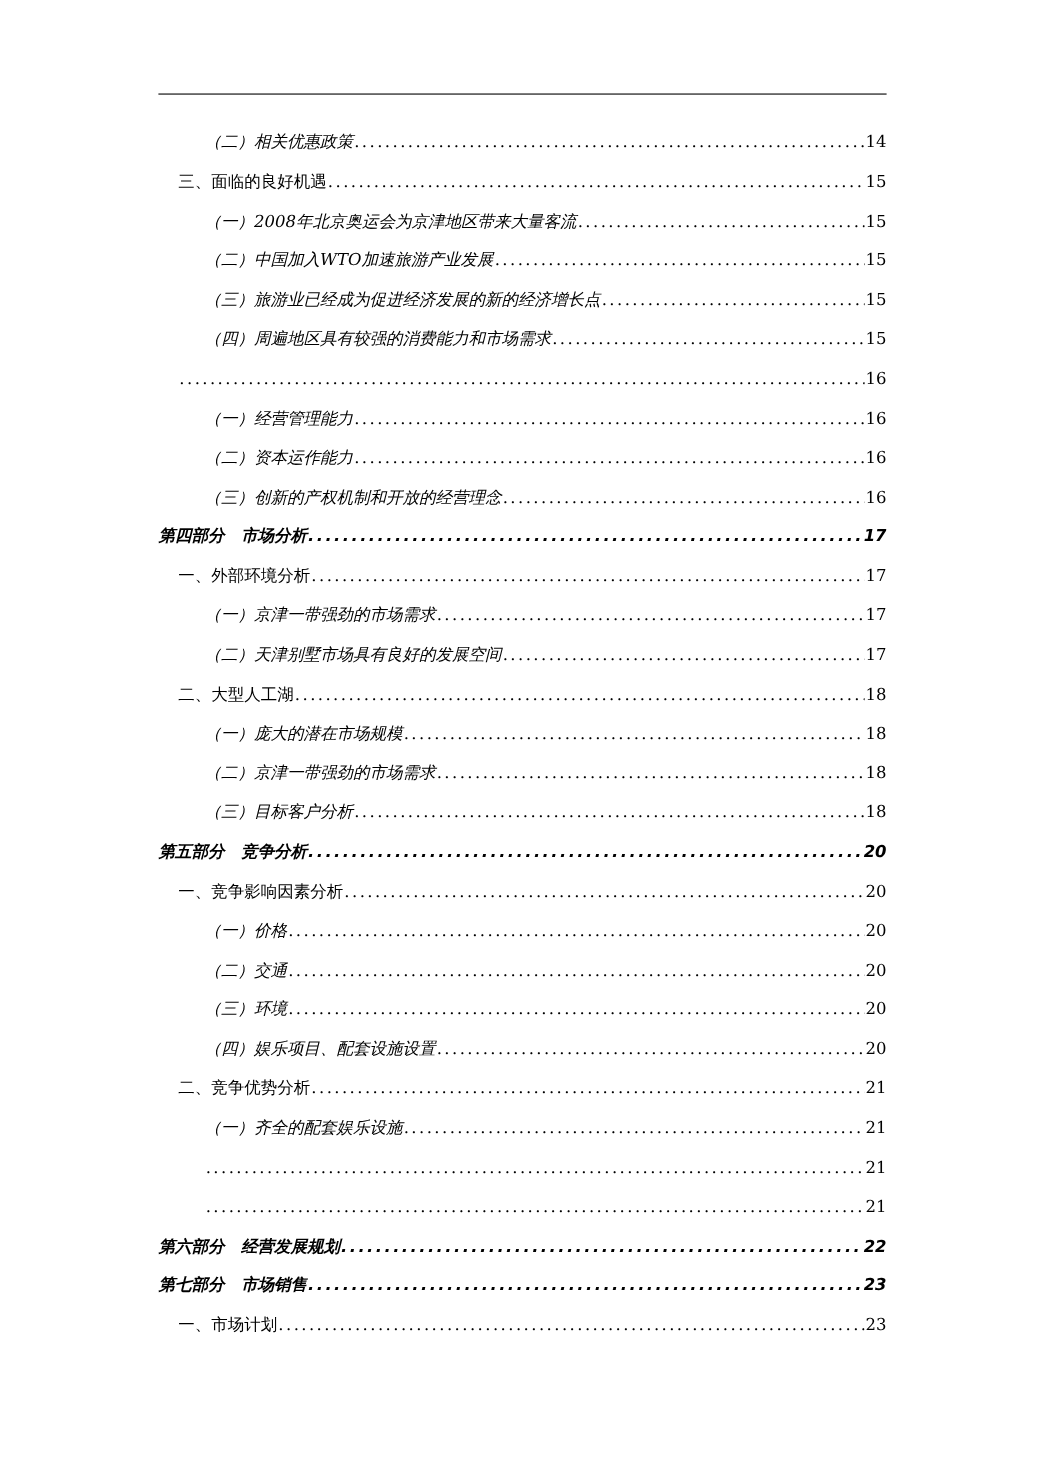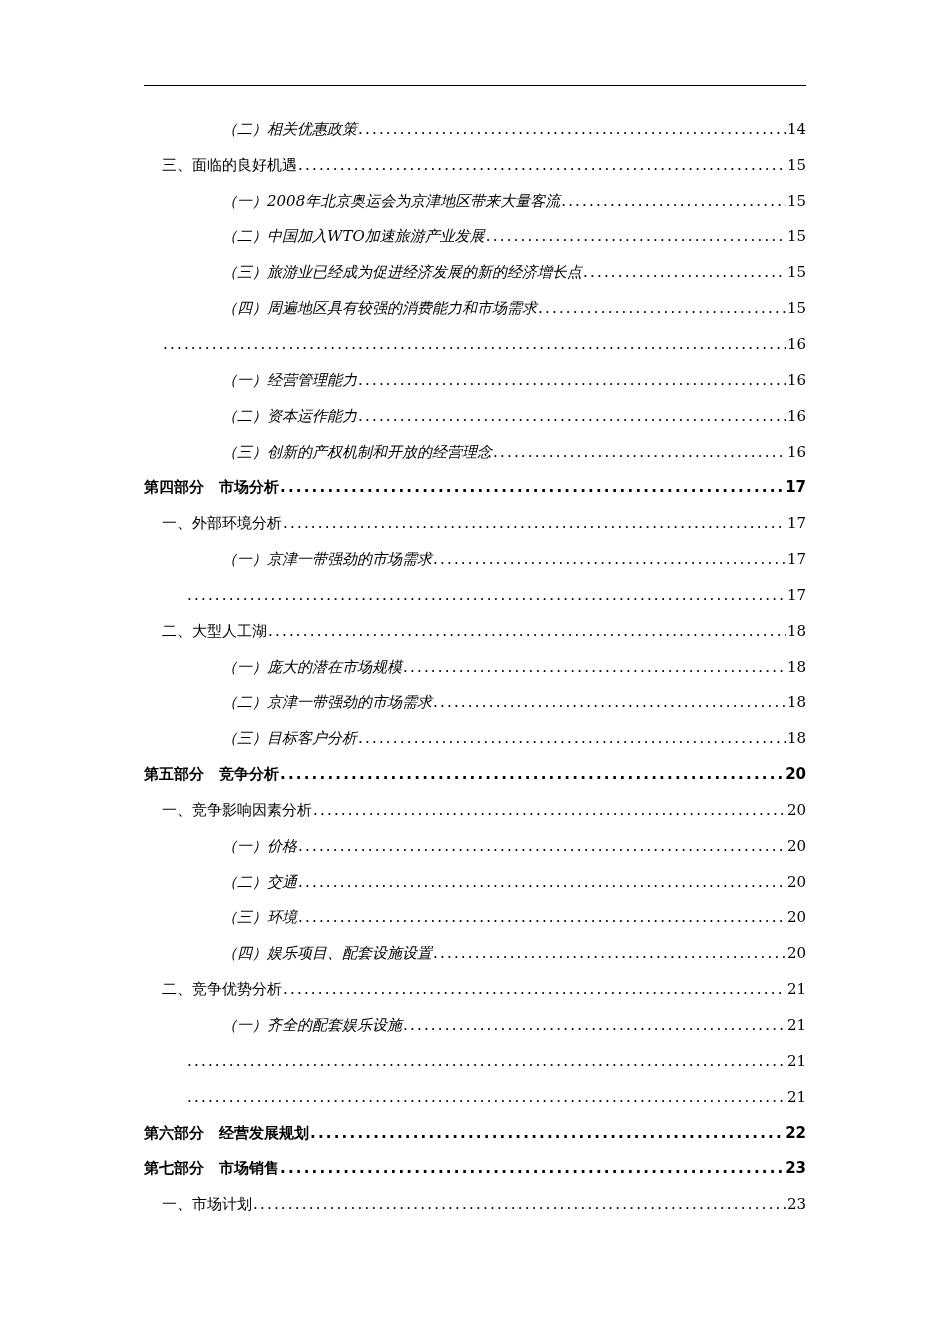--- a/index.html
+++ b/index.html
@@ -5,25 +5,25 @@
   html, body { margin:0; padding:0; background:#ffffff; }
   body { width:950px; height:1344px; position:relative; overflow:hidden;
          font-family:"DejaVu Serif","Liberation Serif",serif; color:#000; }
   .header-rule { position:absolute; left:144px; top:85px; width:662px; height:0; border-top:1.5px solid #000; }
   .toc { position:absolute; left:144px; top:111px; width:662px; }
   .toc-row { height:35.85px; display:flex; align-items:center; font-size:15px; line-height:20px; white-space:nowrap; overflow:hidden; }
   .toc-row .title { flex:0 0 auto; }
   .toc-row .leader { flex:1 1 auto; overflow:hidden; white-space:nowrap; letter-spacing:2.2px; margin:0 1px; }
   .toc-row .leader::before { content:"....................................................................................................................................................................................................."; }
   .toc-row .page { flex:0 0 auto; font-family:"DejaVu Serif","Liberation Serif",serif; }
-  .lvl-1 { padding-left:0; font-weight:bold; font-family:"DejaVu Sans","Liberation Sans",sans-serif; }
+  .lvl-1 { padding-left:0; font-weight:bold; font-family:"DejaVu Sans","Liberation Sans",sans-serif;font-style:italic; }
   .lvl-1 .page { font-family:"DejaVu Sans","Liberation Sans",sans-serif; font-weight:bold; }
   .lvl-2 { padding-left:18px; }
   .lvl-3 { padding-left:42px; }
-  .lvl-3 .title { font-style:italic;margin-left:36px; }
+  .lvl-3 .title { font-style:italic; }
 </style>
 </head>
 <body>
 
 <div class="header-rule"></div>
 
 <div class="toc">
   <div class="toc-row lvl-3">
       <span class="title">（二）相关优惠政策</span>
       <span class="leader"></span>
@@ -82,20 +82,21 @@
       <span class="title">一、外部环境分析</span>
       <span class="leader"></span>
       <span class="page">17</span>
     </div>
   <div class="toc-row lvl-3">
       <span class="title">（一）京津一带强劲的市场需求</span>
       <span class="leader"></span>
       <span class="page">17</span>
     </div>
   <div class="toc-row lvl-3">
+      <span class="title">（二）天津别墅市场具有良好的发展空间</span>
       <span class="leader"></span>
       <span class="page">17</span>
     </div>
   <div class="toc-row lvl-2">
       <span class="title">二、大型人工湖</span>
       <span class="leader"></span>
       <span class="page">18</span>
     </div>
   <div class="toc-row lvl-3">
       <span class="title">（一）庞大的潜在市场规模</span>

